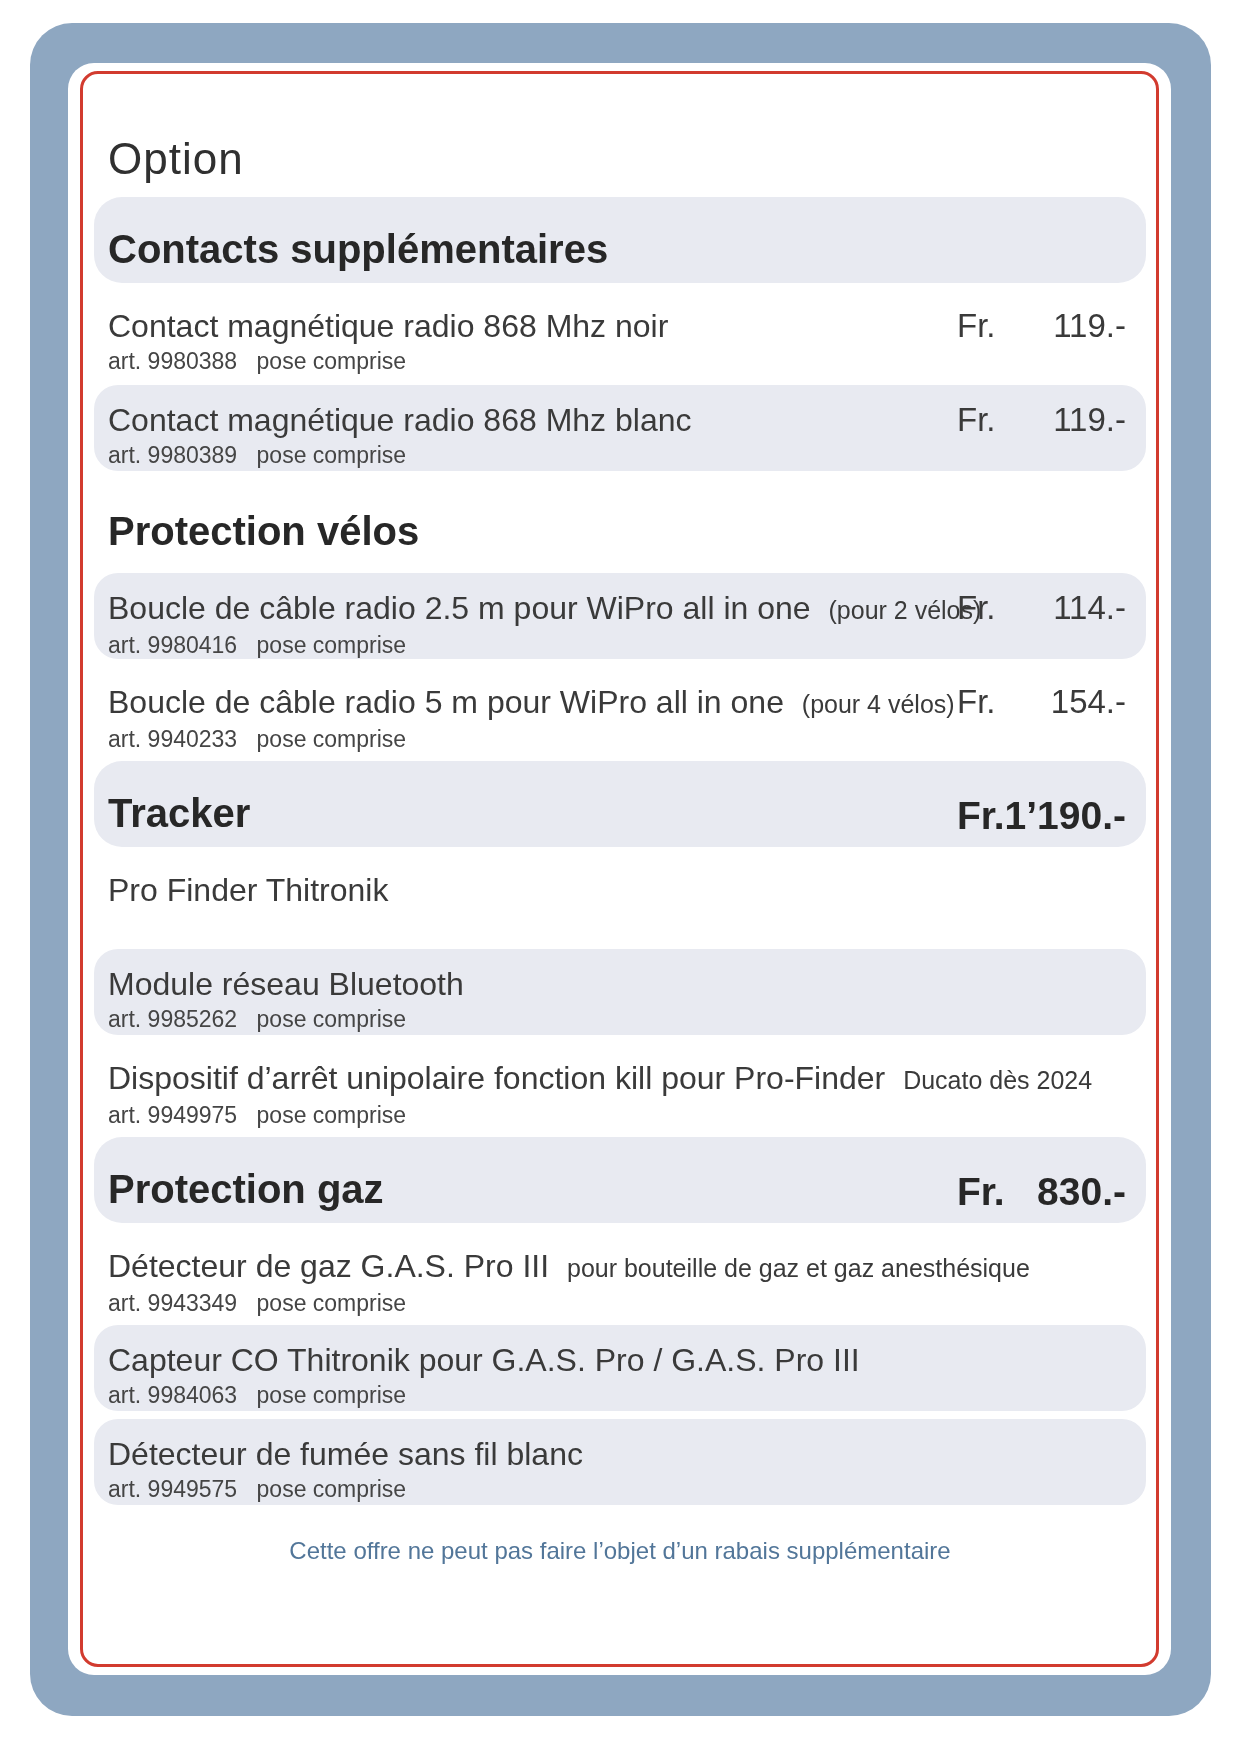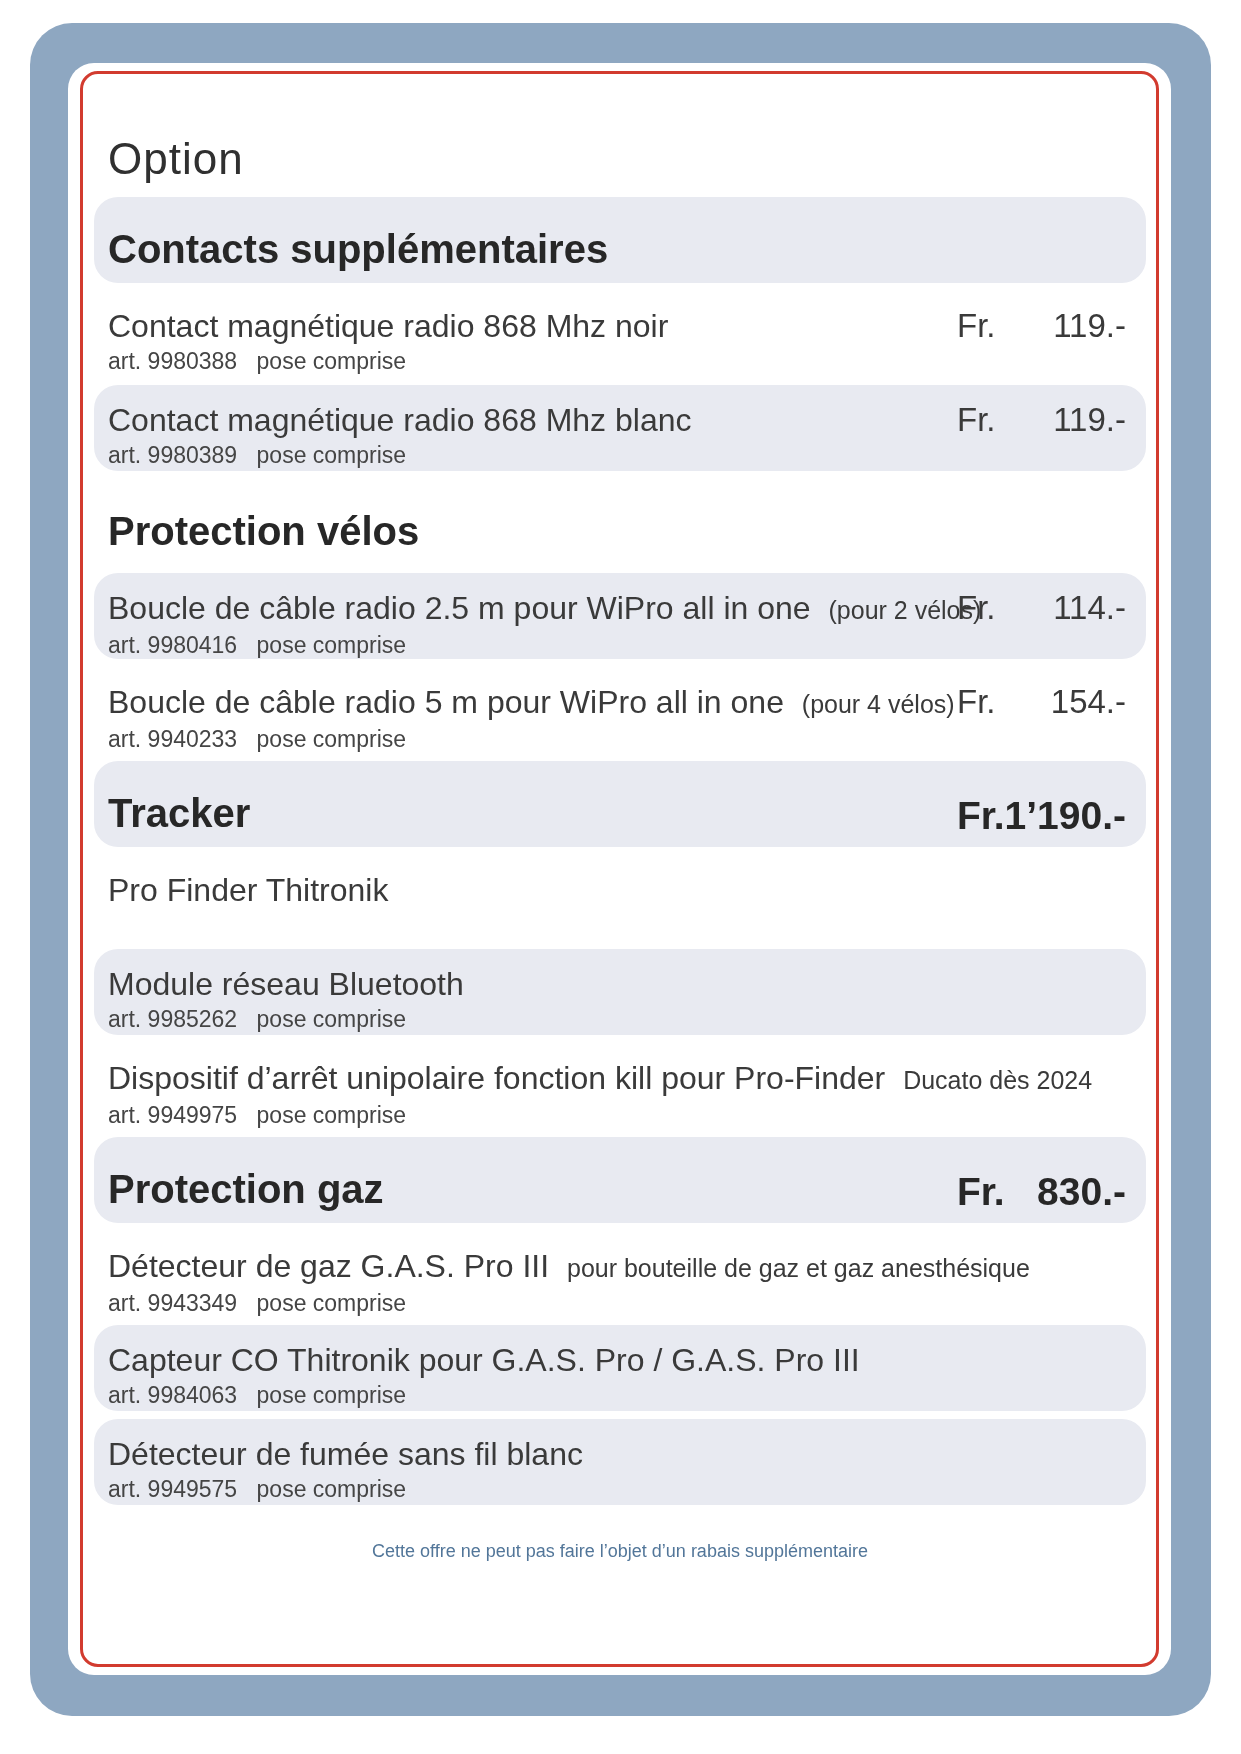--- a/index.html
+++ b/index.html
@@ -49,30 +49,30 @@
   .row--item{padding-top:15px;}
   .row-main{flex:1;min-width:0;}
   .title-line{white-space:nowrap;font-size:32px;line-height:40px;color:var(--text);}
   .row-suffix{font-size:25px;margin-left:9px;color:var(--text);}
   .art-line{font-size:23px;line-height:25px;color:var(--subtext);margin-top:3px;white-space:nowrap;}
   .art-note{margin-left:13px;}
   .row-price{
     flex:0 0 169px;display:flex;justify-content:space-between;
     align-items:baseline;font-size:33px;line-height:40px;color:var(--text);text-align:right;
   }
-  .row--header{align-items:flex-end;padding-bottom:9px;}
+  .row--header{align-items:flex-end;padding-bottom:9px;border-radius:28px;}
   .row--header .row-title{
     font-weight:800;font-size:40px;line-height:44px;color:var(--heading);
   }
   .row--header .title-line{line-height:44px;}
   .row--header .row-price{
     font-weight:800;font-size:39px;line-height:44px;color:var(--heading);
   }
   .footer-note{
-    text-align:center;font-size:18px;color:var(--footer);
+    text-align:center;font-size:24px;color:var(--footer);
     margin-top:32px;line-height:28px;
   }
 </style>
 </head>
 <body>
 
 <div class="frame">
   <div class="card">
     <div class="red-border"></div>
     <div class="content">

